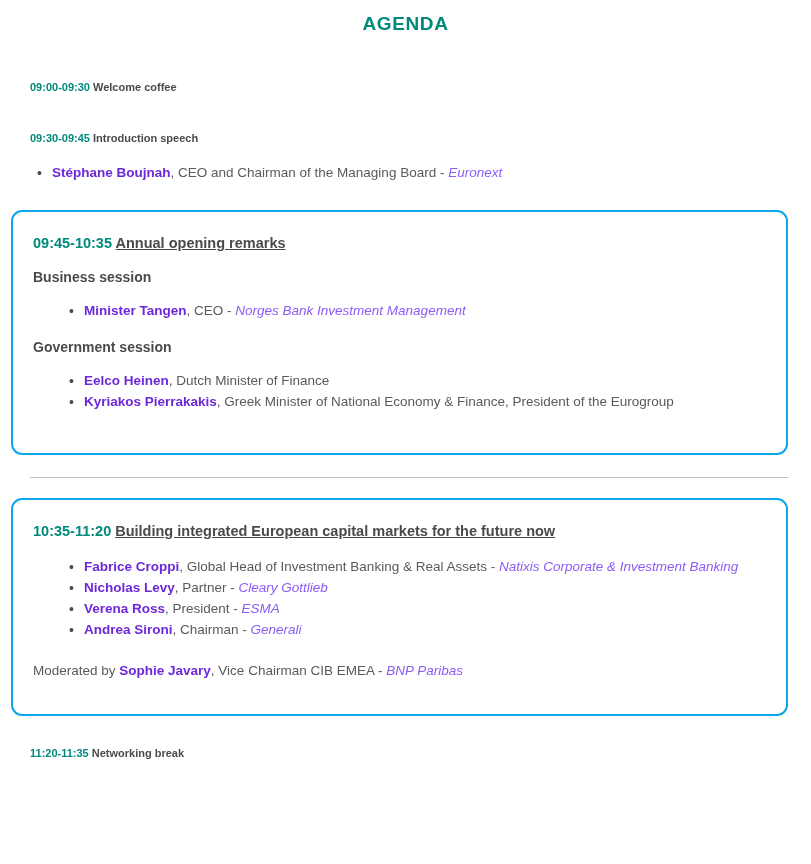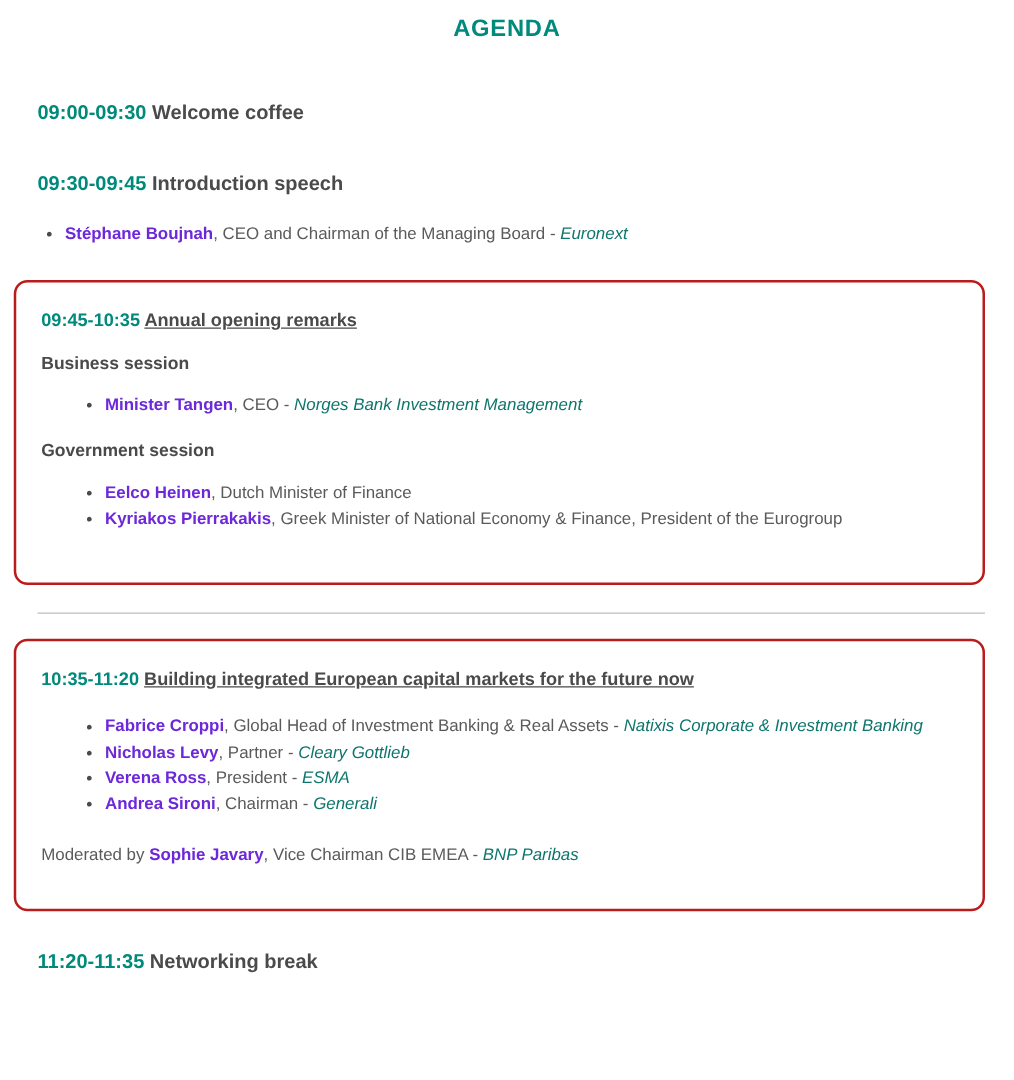--- a/index.html
+++ b/index.html
@@ -35,21 +35,21 @@
     padding-top: 13px;
     line-height: 1.2;
   }
 
   
   .slot {
     padding-left: 30px;
     padding-right: 24px;
   }
   .slot-heading {
-    font-size: 16px;
+    font-size: 11px;
     font-weight: bold;
     color: #4a4a4a;
     line-height: 1.35;
     margin: 0;
   }
   .time {
     color: #008a7c;
     font-weight: bold;
   }
   .slot-title {
@@ -89,28 +89,28 @@
   }
   .sp-name {
     font-weight: bold;
     color: #6d28d9;
   }
   .sp-role {
     color: #5a5a5a;
   }
   .sp-org {
     font-style: italic;
-    color: #0f766e;
+    color: #8b5cf6;
   }
 
   
   .session-box {
     position: relative;
     margin: 0 23px 0 11px;
-    border: 2px solid #b91c1c;
+    border: 2px solid #0ea5e9;
     border-radius: 11px;
     box-sizing: border-box;
     background: #ffffff;
     padding: 22px 0 22px 0;
   }
   .session-box .box-line {
     padding-left: 20px;
     padding-right: 20px;
   }
   .session-box .slot-heading {

